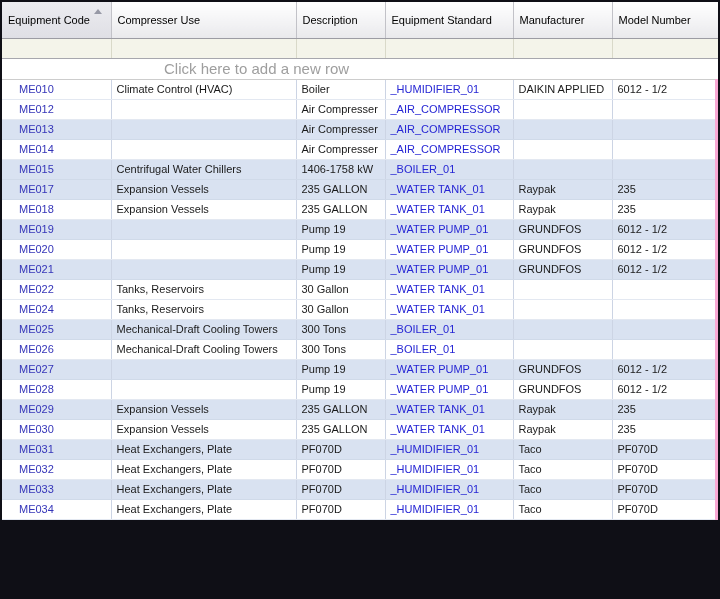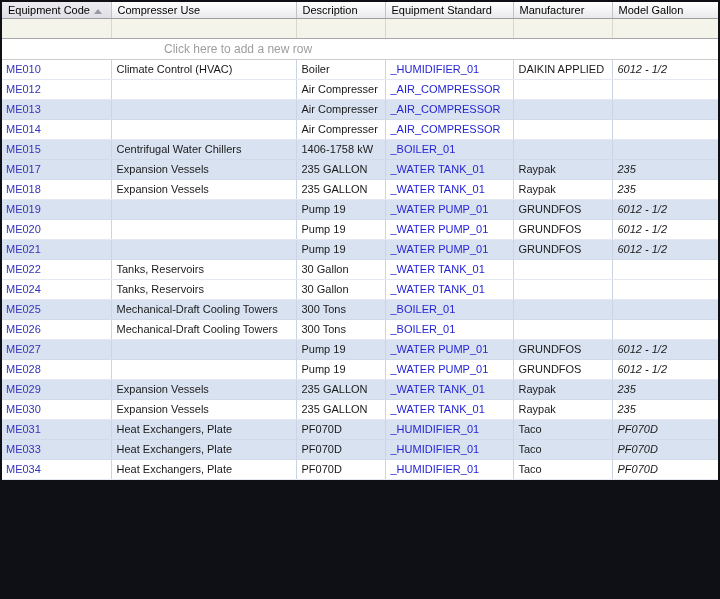--- a/index.html
+++ b/index.html
@@ -10,21 +10,21 @@
     background:#fff;
     font-family:"Liberation Sans", sans-serif;
     overflow:hidden;
   }
   table { border-collapse:collapse; table-layout:fixed; width:716px; }
   col.c0{width:109px} col.c1{width:185px} col.c2{width:89px}
   col.c3{width:128px} col.c4{width:99px} col.c5{width:106px}
 
   
   tr.header-row th {
-    height:16px; box-sizing:border-box;
+    height:36px; box-sizing:border-box;
     background:linear-gradient(#ffffff,#e9e9ec);
     border-right:1px solid #c2c2c8;
     border-bottom:1px solid #9c9ca3;
     font-weight:400; font-size:11px; color:#000;
     text-align:left; padding:0 4px 0 6px;
     position:relative; white-space:nowrap; overflow:hidden;
   }
   tr.header-row th.sorted { background:linear-gradient(#ececf0,#dfdfe5); }
   tr.header-row th:last-child { border-right:1px solid #a9a9af; }
   .sort-asc {
@@ -40,37 +40,37 @@
     border-right:1px solid #d9d9c9;
     border-bottom:1px solid #a7a7ae;
   }
   tr.filter-row td:last-child { border-right:1px solid #a9a9af; }
 
   
   tr.new-row td {
     height:21px; box-sizing:border-box;
     background:#ffffff;
     border-bottom:1px solid #cdcdcd;
-    color:#9e9e9e; font-size:12px;
+    color:#9e9e9e; font-size:15px;
     padding:0 0 0 162px; white-space:nowrap;
   }
 
   
   tbody td {
     height:20px; box-sizing:border-box;
     font-size:11px; color:#1a1a1a;
     border-right:1px solid #ccd4e4;
     border-bottom:1px solid #e3e8f1;
     padding:0 4px 0 5px;
     white-space:nowrap; overflow:hidden;
     background:#ffffff;
   }
   tbody tr.alt td { background:#d9e2f1; border-bottom:1px solid #d0dae9; }
-  tbody td:last-child { border-right:1px solid #f9a8d4;font-style:italic; }
-  td.c-code { color:#3434b8; padding-left:4px; }
+  tbody td:last-child { border-right:6px solid #f9a8d4; }
+  td.c-code { color:#3434b8; padding-left:17px; }
   td.c-standard { color:#2525d4;margin-left:44px; }
 
   .footer-bar { flex:1; background:#0f0f16; }
 </style>
 </head>
 <body>
 
 <div class="wrap">
   <table>
     <colgroup>
@@ -93,21 +93,21 @@
         <th>
           <span>Description</span>
         </th>
         <th>
           <span>Equipment Standard</span>
         </th>
         <th>
           <span>Manufacturer</span>
         </th>
         <th>
-          <span>Model Gallon</span>
+          <span>Model Number</span>
         </th>
       </tr>
       <tr class="filter-row">
         <td></td>
         <td></td>
         <td></td>
         <td></td>
         <td></td>
         <td></td>
       </tr>
@@ -263,20 +263,28 @@
           <td class="c-model">235</td>
         </tr>
         <tr class="alt">
           <td class="c-code">ME031</td>
           <td class="c-use">Heat Exchangers, Plate</td>
           <td class="c-description">PF070D</td>
           <td class="c-standard">_HUMIDIFIER_01</td>
           <td class="c-manufacturer">Taco</td>
           <td class="c-model">PF070D</td>
         </tr>
+        <tr>
+          <td class="c-code">ME032</td>
+          <td class="c-use">Heat Exchangers, Plate</td>
+          <td class="c-description">PF070D</td>
+          <td class="c-standard">_HUMIDIFIER_01</td>
+          <td class="c-manufacturer">Taco</td>
+          <td class="c-model">PF070D</td>
+        </tr>
         <tr class="alt">
           <td class="c-code">ME033</td>
           <td class="c-use">Heat Exchangers, Plate</td>
           <td class="c-description">PF070D</td>
           <td class="c-standard">_HUMIDIFIER_01</td>
           <td class="c-manufacturer">Taco</td>
           <td class="c-model">PF070D</td>
         </tr>
         <tr>
           <td class="c-code">ME034</td>

